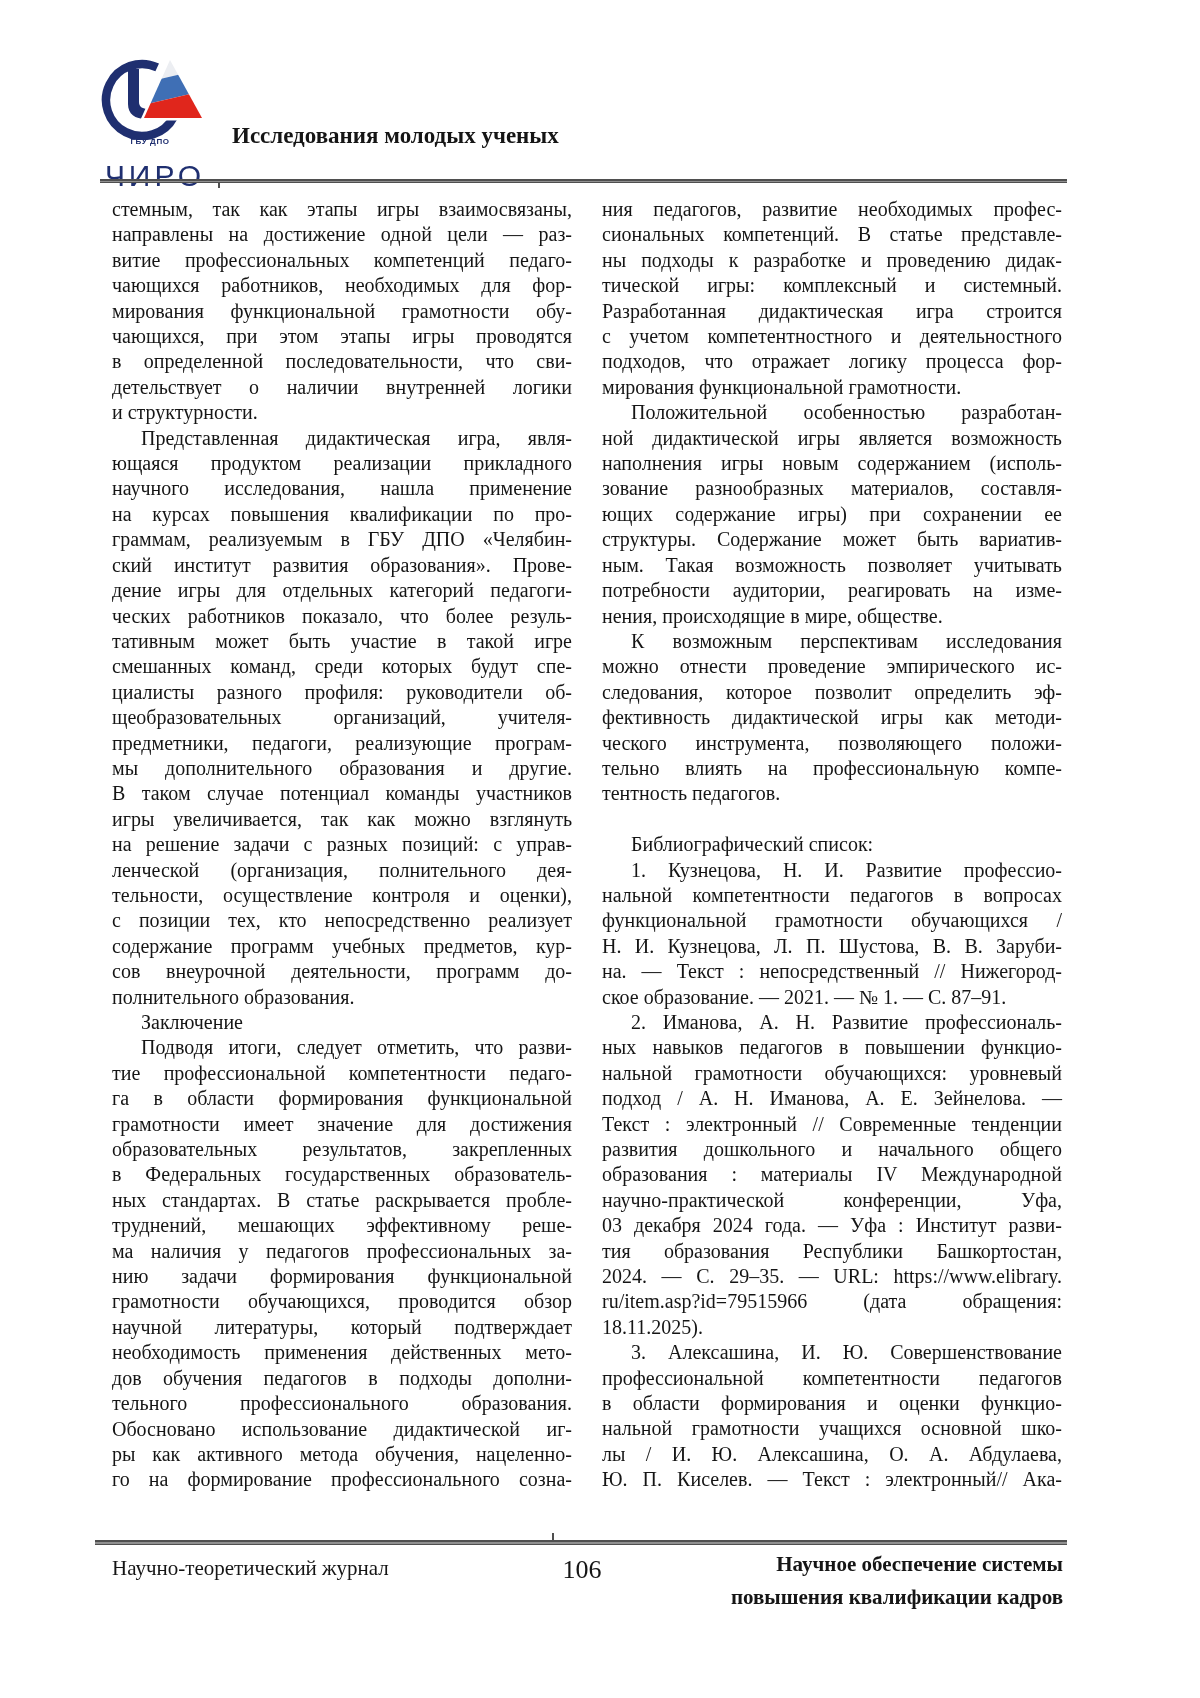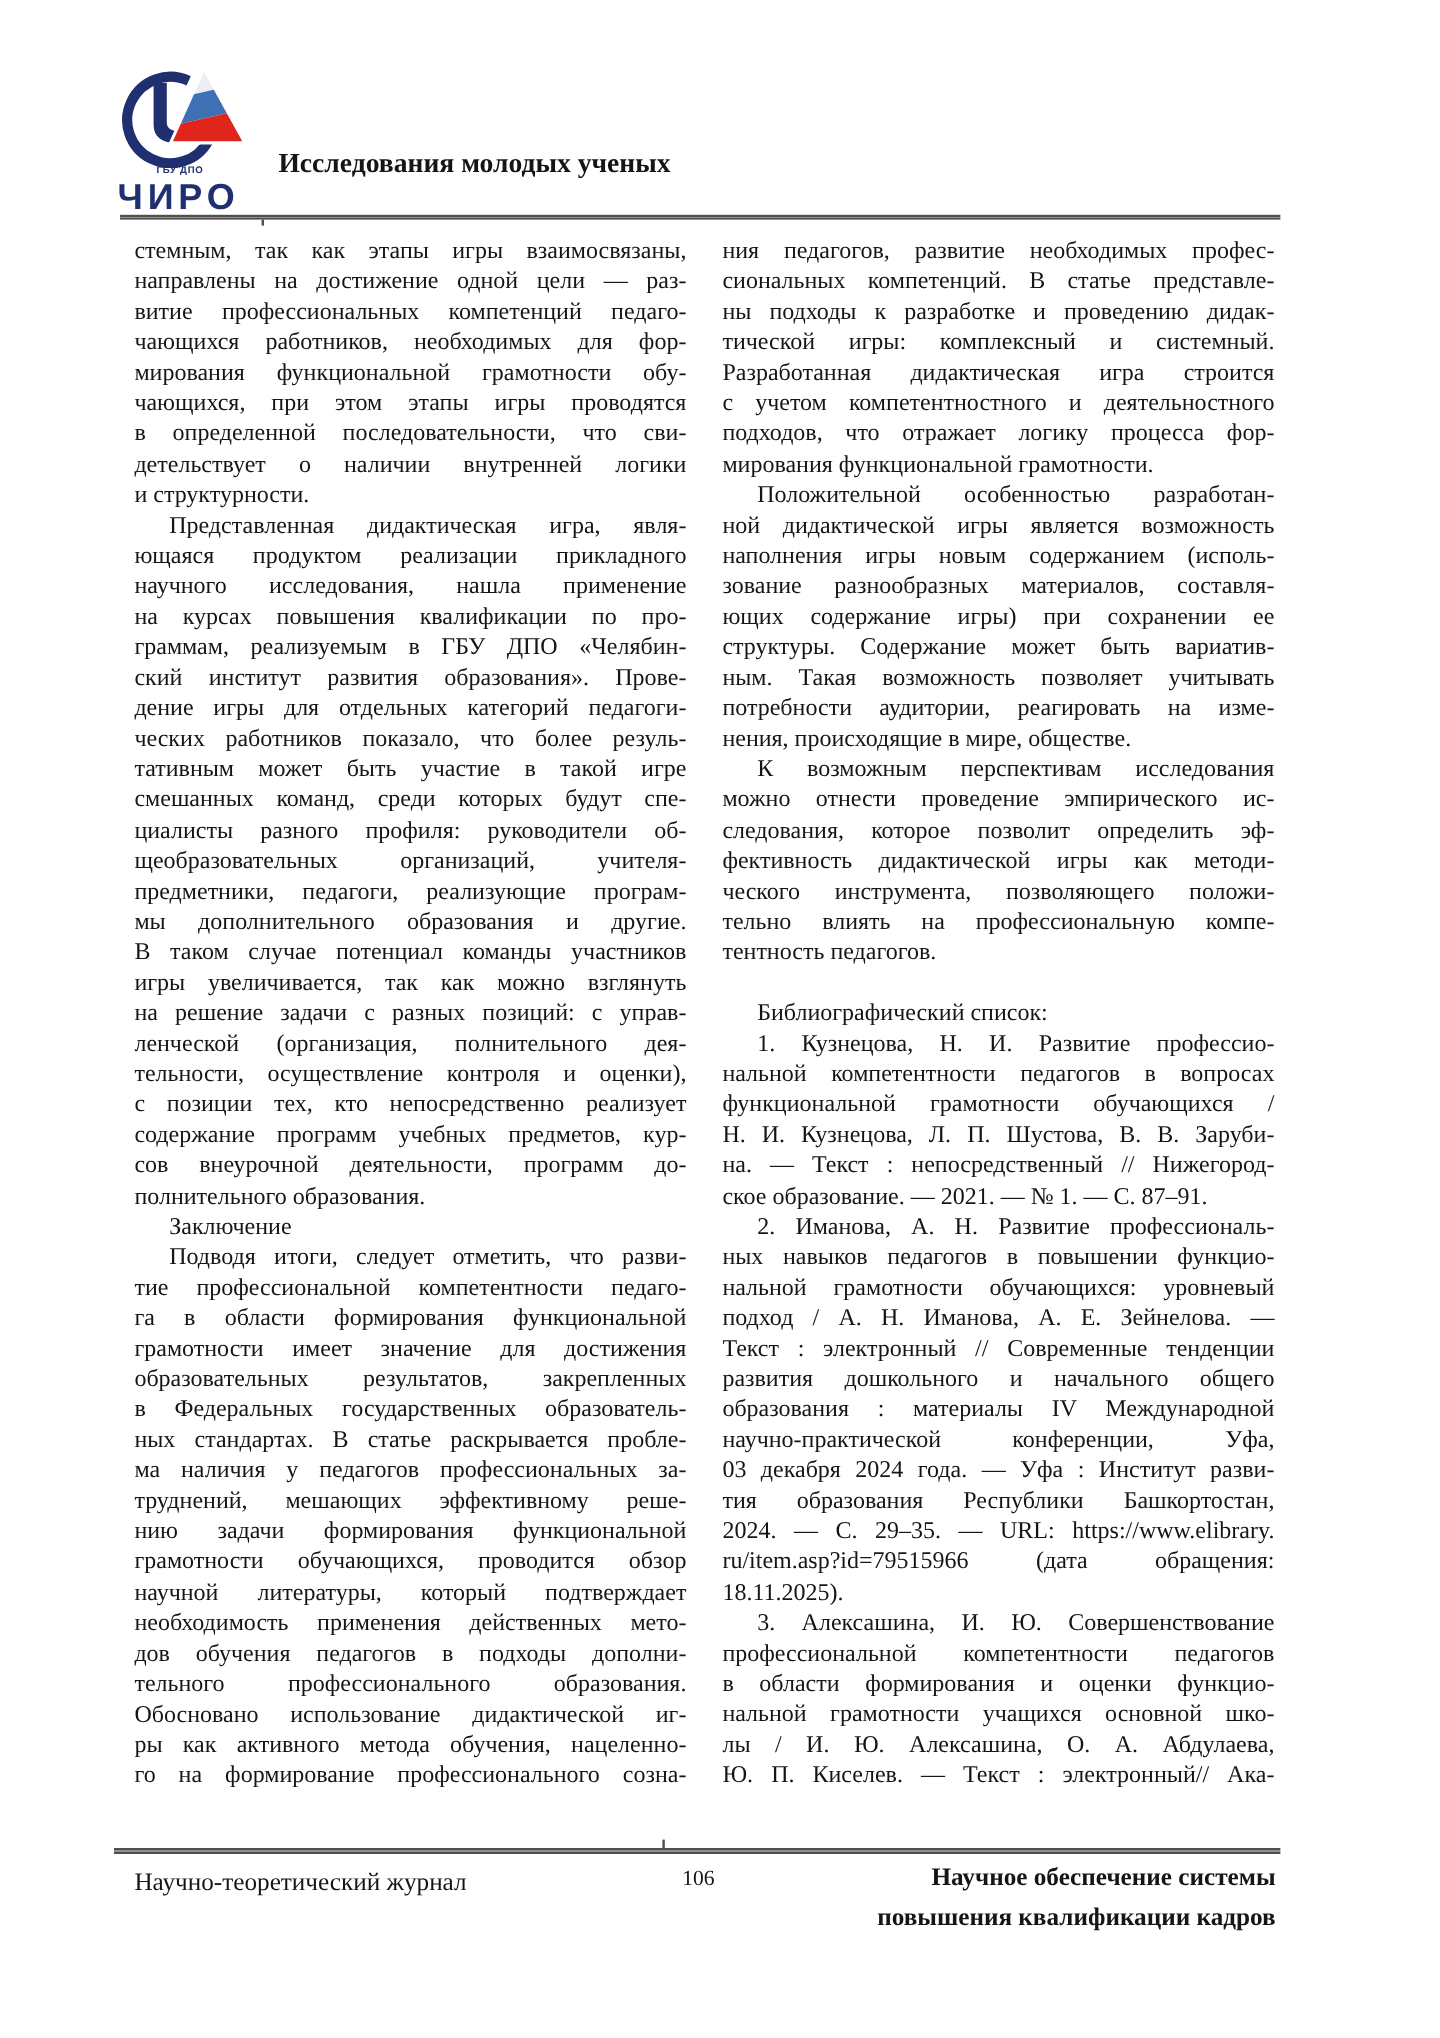--- a/index.html
+++ b/index.html
@@ -11,23 +11,23 @@
 
   
   .logo{position:absolute;left:98px;top:54px;width:114px;}
   .logo svg{display:block;}
   .logo-org{
     font-family:"Liberation Sans",sans-serif;font-weight:bold;
     font-size:8px;letter-spacing:.6px;color:var(--navy,#1f2f70);
     text-align:center;padding-right:10px;margin-top:-3px;
   }
   .logo-acronym{
-    font-family:"Liberation Sans",sans-serif;font-weight:700;
+    font-family:"Liberation Sans",sans-serif;font-weight:400;
     font-size:30px;letter-spacing:4px;color:var(--navy,#1f2f70);
-    margin-top:4px;line-height:30px;
+    margin-top:15px;line-height:30px;text-align:center;
   }
   .page-title{
     position:absolute;left:232px;top:110px;
     font-size:23px;font-weight:bold;line-height:26px;margin-top:13px;
   }
   .rule{
     position:absolute;height:4px;
     background:linear-gradient(to bottom,var(--rule-dark,#4f4f4f) 0 38%,var(--rule-light,#909090) 38% 72%,var(--rule-dark,#4f4f4f) 72% 100%);
   }
   .rule-top{left:100px;top:179px;width:967px;}
@@ -45,21 +45,21 @@
   .col{width:460px;}
   .para{margin:0;}
   .line{text-align:justify;text-align-last:justify;}
   .line.flush{text-align-last:left;}
   .line.indent{text-indent:29px;}
   .para.style-heading .line{font-weight:normal;text-align-last:left;}
   .para.space-before{margin-top:25.4px;}
 
   
   .footer-journal{position:absolute;left:112px;top:1556px;font-size:21px;}
-  .footer-page{position:absolute;left:532px;top:1555px;width:100px;text-align:center;font-size:18px;}
+  .footer-page{position:absolute;left:532px;top:1555px;width:100px;text-align:center;font-size:26px;}
   .footer-right{position:absolute;left:663px;top:1548px;width:400px;text-align:right;font-size:21px;line-height:33px;font-weight:bold;}
 
   .navy-stroke{stroke:var(--navy,#1f2f70);}
   .navy-fill{fill:var(--navy,#1f2f70);}
   .flag-white{fill:var(--flag-white,#eceef2);}
   .flag-blue{fill:var(--flag-blue,#3f6fb5);}
   .flag-red{fill:var(--flag-red,#e0261c);}
 </style>
 </head>
 <body>
@@ -134,22 +134,22 @@
           <div class="line indent flush">Заключение</div>
         </div>
         <div class="para style-body">
           <div class="line indent">Подводя итоги, следует отметить, что разви-</div>
           <div class="line">тие профессиональной компетентности педаго-</div>
           <div class="line">га в области формирования функциональной</div>
           <div class="line">грамотности имеет значение для достижения</div>
           <div class="line">образовательных результатов, закрепленных</div>
           <div class="line">в Федеральных государственных образователь-</div>
           <div class="line">ных стандартах. В статье раскрывается пробле-</div>
+          <div class="line">труднений, мешающих эффективному реше-</div>
           <div class="line">ма наличия у педагогов профессиональных за-</div>
-          <div class="line">труднений, мешающих эффективному реше-</div>
           <div class="line">нию задачи формирования функциональной</div>
           <div class="line">грамотности обучающихся, проводится обзор</div>
           <div class="line">научной литературы, который подтверждает</div>
           <div class="line">необходимость применения действенных мето-</div>
           <div class="line">дов обучения педагогов в подходы дополни-</div>
           <div class="line">тельного профессионального образования.</div>
           <div class="line">Обосновано использование дидактической иг-</div>
           <div class="line">ры как активного метода обучения, нацеленно-</div>
           <div class="line">го на формирование профессионального созна-</div>
         </div>

